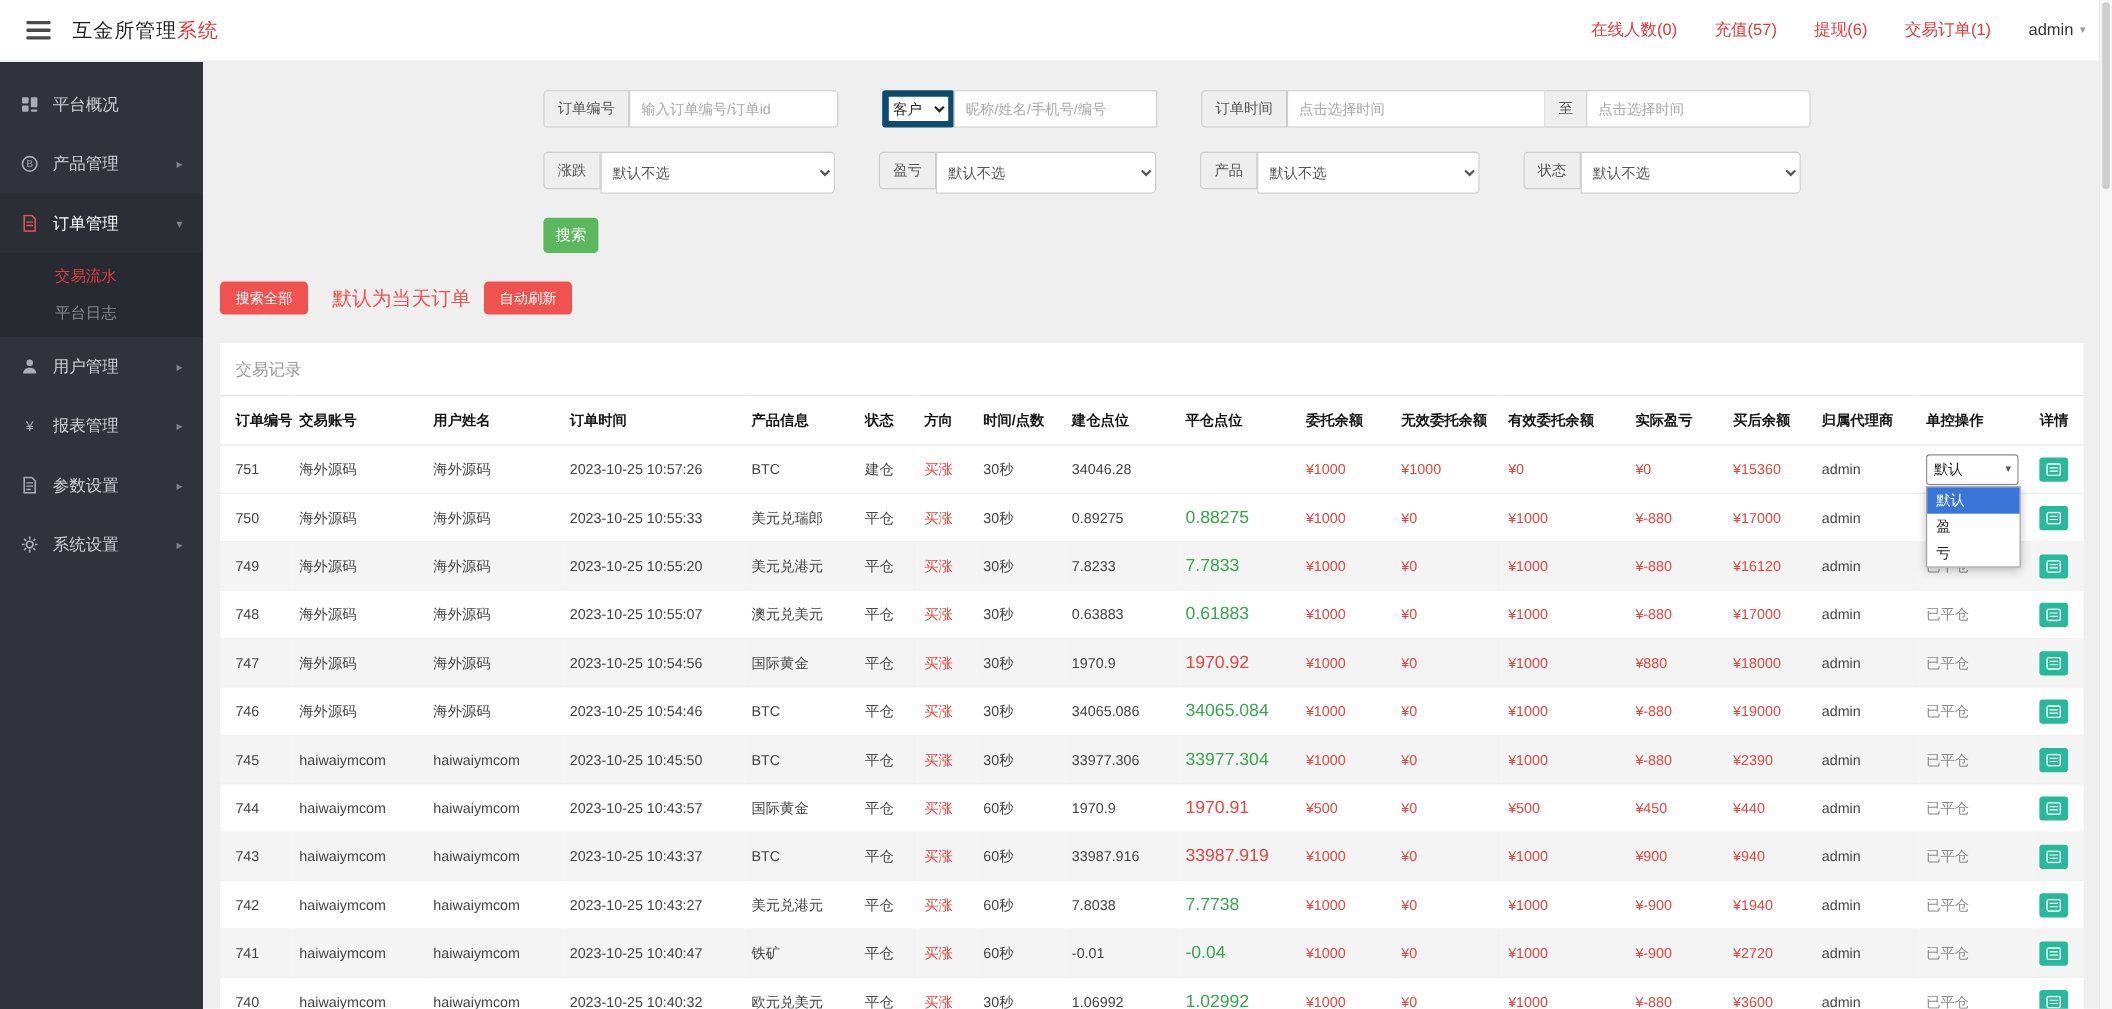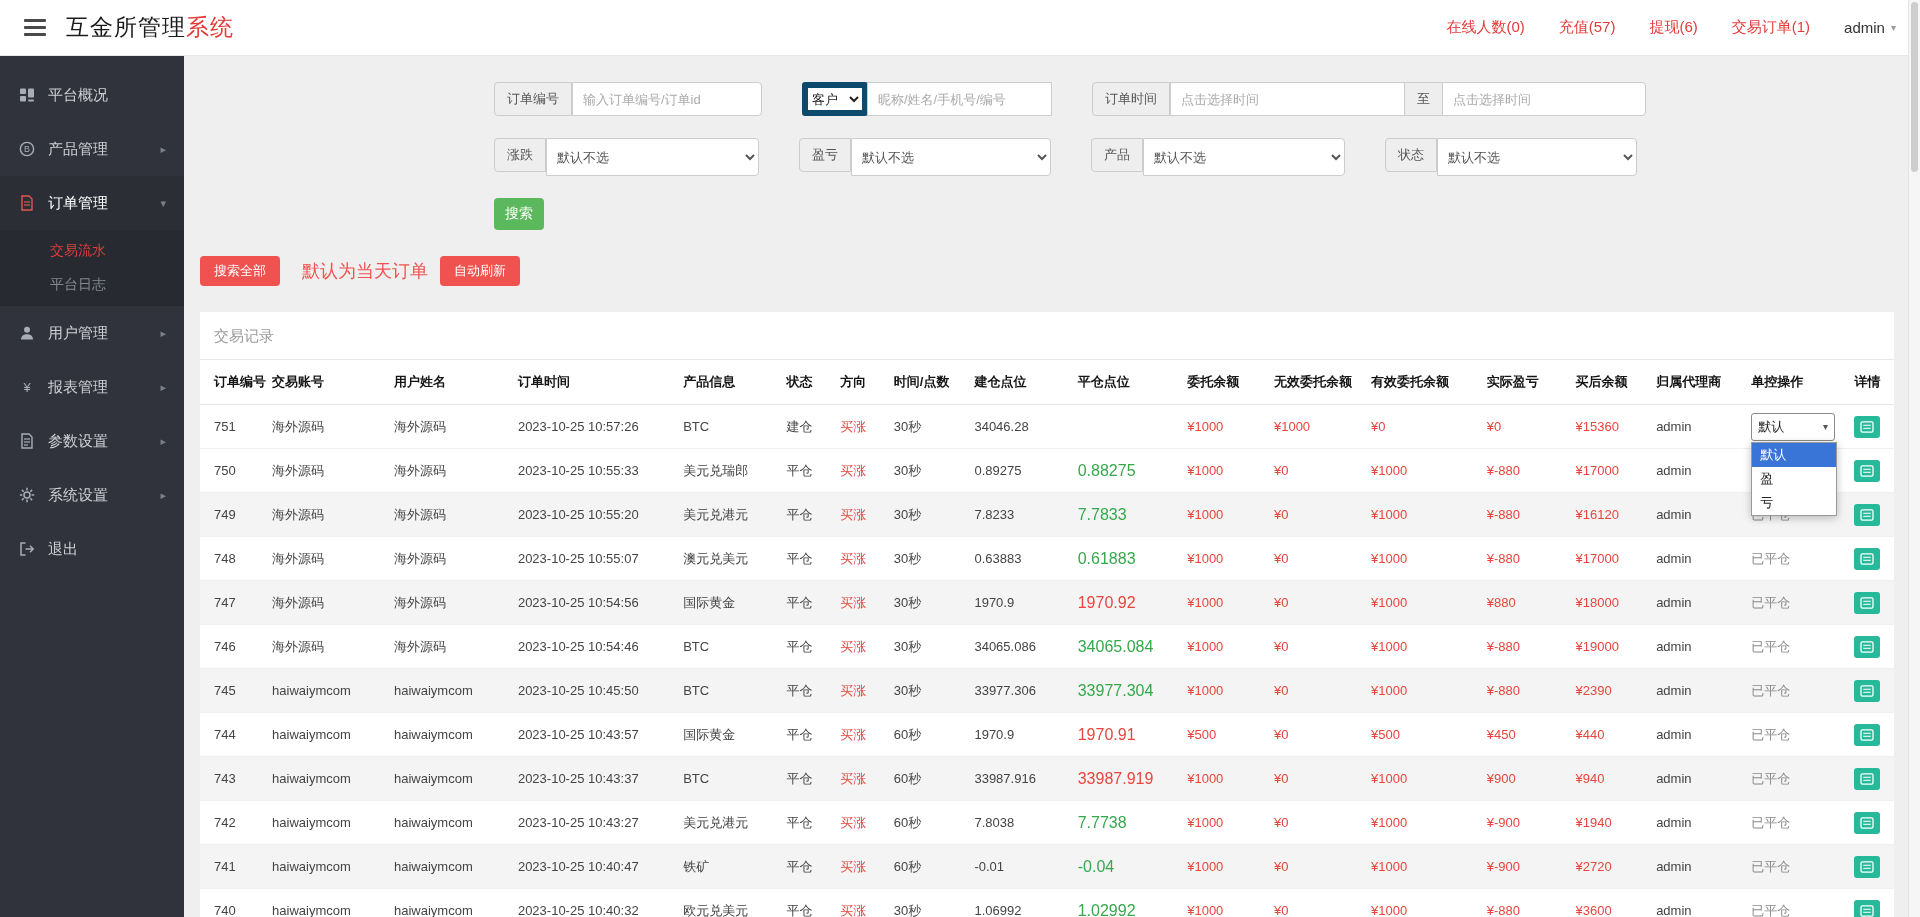--- a/index.html
+++ b/index.html
@@ -3,21 +3,21 @@
 <meta charset="utf-8">
 <style>
   *{box-sizing:border-box;margin:0;padding:0}
   html,body{width:1920px;height:917px;overflow:hidden}
   body{background:#efefef;font-family:"Liberation Sans","DejaVu Sans",sans-serif;color:#333}
 
   
   .header{position:fixed;top:0;left:0;right:0;height:56px;background:#fff;display:flex;align-items:center;padding:0 24px;z-index:50;border-bottom:1px solid #e7e7e7}
   .hamburger{width:22px;display:flex;flex-direction:column;gap:4px;cursor:pointer}
   .hamburger i{display:block;height:3px;background:#4a4a4a;border-radius:1px}
-  .brand{margin-left:20px;font-size:23px;font-weight:500;letter-spacing:1px}
+  .brand{margin-left:20px;font-size:18px;font-weight:500;letter-spacing:1px}
   .brand .b-black{color:#1b1b1b}
   .brand .b-red{color:#e33b38}
   .header-right{margin-left:auto;display:flex;align-items:center;gap:34px}
   .header-link{color:#e33b38;font-size:15px;cursor:pointer;white-space:nowrap}
   .admin{color:#333;font-size:15px;display:flex;align-items:center;gap:6px;cursor:pointer}
   .admin .caret{color:#999;font-size:10px}
 
   
   .sidebar{position:fixed;top:56px;left:0;bottom:0;width:184px;background:#30333b;padding-top:12px;z-index:40}
   .side-item{height:54px;display:flex;align-items:center;padding:0 18px;color:#cdd0d6;font-size:15px;cursor:pointer}
@@ -184,29 +184,20 @@
               <line x1="12.6" y1="8" x2="15.2" y2="8"></line>
               <line x1="2.9" y1="2.9" x2="4.7" y2="4.7"></line>
               <line x1="11.3" y1="11.3" x2="13.1" y2="13.1"></line>
               <line x1="13.1" y1="2.9" x2="11.3" y2="4.7"></line>
               <line x1="2.9" y1="13.1" x2="4.7" y2="11.3"></line>
             </g>
           </svg>
         </span>
         <span class="label">系统设置</span>
         <span class="arrow">▸</span>
-      </div>
-      <div class="side-item">
-        <span class="icon">
-          <svg viewBox="0 0 16 16">
-            <path d="M6.5 2H2v12h4.5" fill="none" stroke="currentColor" stroke-width="1.5"></path>
-            <path d="M6.5 8h7.5M11 4.8 14.2 8 11 11.2" fill="none" stroke="currentColor" stroke-width="1.5"></path>
-          </svg>
-        </span>
-        <span class="label">退出</span>
       </div>
     </div>
 </div>
 
 <div class="main">
 
   <div class="filters">
     <div class="frow">
       <div class="fgroup">
         <span class="addon">订单编号</span>

